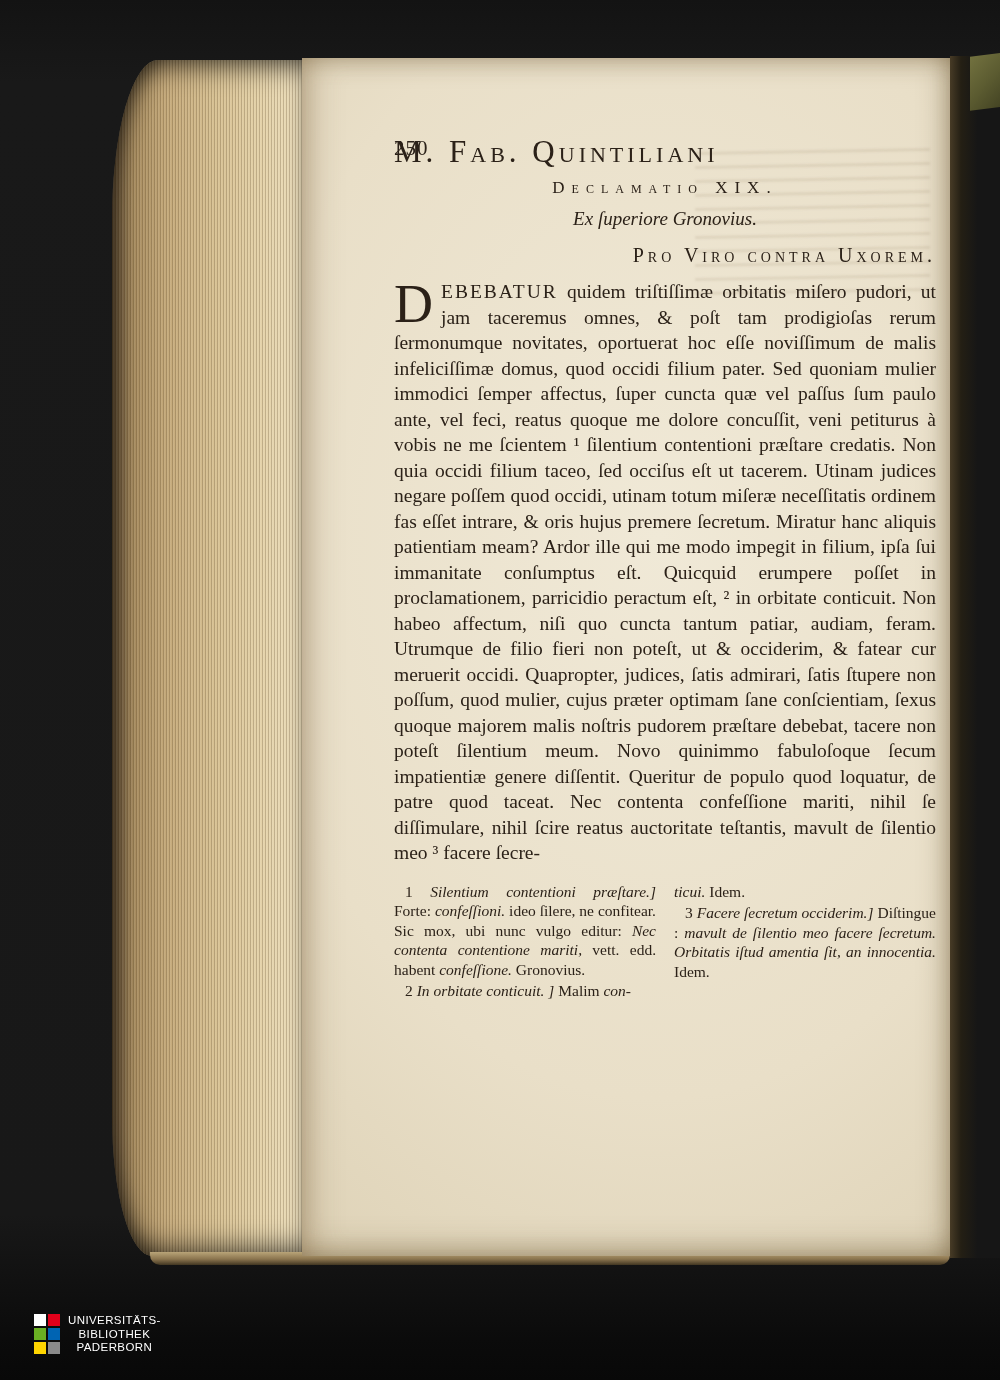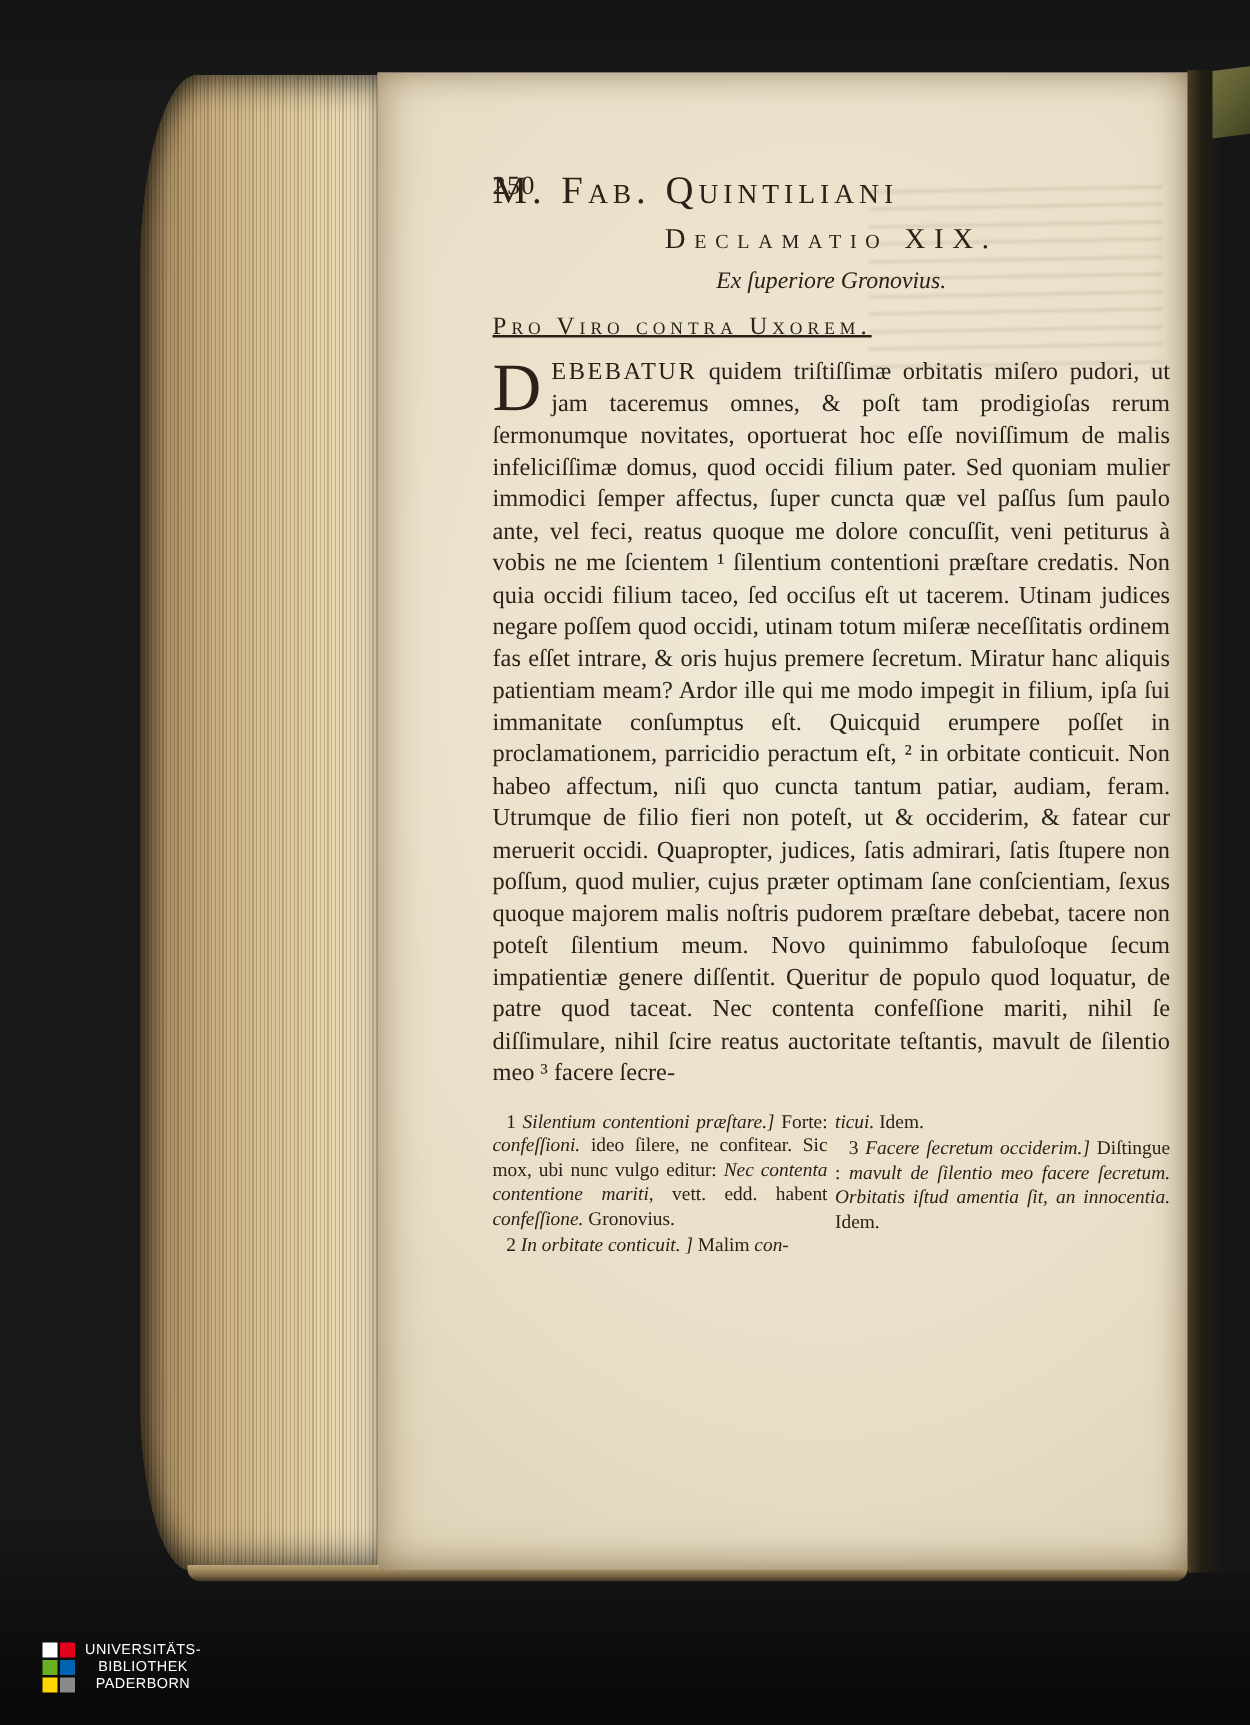--- a/index.html
+++ b/index.html
@@ -77,35 +77,34 @@
     font-size: 21px; letter-spacing: 1px;
   }
   .running-header {
     display: block; text-align: left;
     font-variant: small-caps;
     font-size: 31px; letter-spacing: 4px;
   }
   .title {
     text-align: center;
     font-variant: small-caps;
-    font-size: 23px; letter-spacing: 7px;
+    font-size: 17px; letter-spacing: 7px;
     margin-top: 14px;
   }
   .subtitle {
     text-align: center;
     font-style: italic;
     font-size: 19px;
     margin-top: 10px;
   }
   .section-heading {
-    text-align: left;
+    text-align: right;
     font-variant: small-caps;
     font-size: 20px; letter-spacing: 4px;
     margin-top: 14px;
-    text-decoration: underline;
   }
   .body-text {
     margin: 12px 0 0 0;
     font-size: 19.5px;
     line-height: 25.5px;
     text-align: justify;
   }
   .dropcap {
     float: left;
     font-size: 54px;
@@ -113,21 +112,21 @@
     padding: 3px 8px 0 0;
   }
   .lead-word { letter-spacing: 2px; }
   .catchword {
     text-align: right;
     font-size: 19px;
     margin: 3px 8px 0 0;
   }
   .footnotes {
     display: flex;
-    gap: 6px;
+    gap: 18px;
     margin-top: 16px;
   }
   .fn-col { flex: 1 1 0; min-width: 0; }
   .fn {
     margin: 0 0 2px 0;
     font-size: 15.5px;
     line-height: 19.5px;
     text-align: justify;
     text-indent: 11px;
   }

